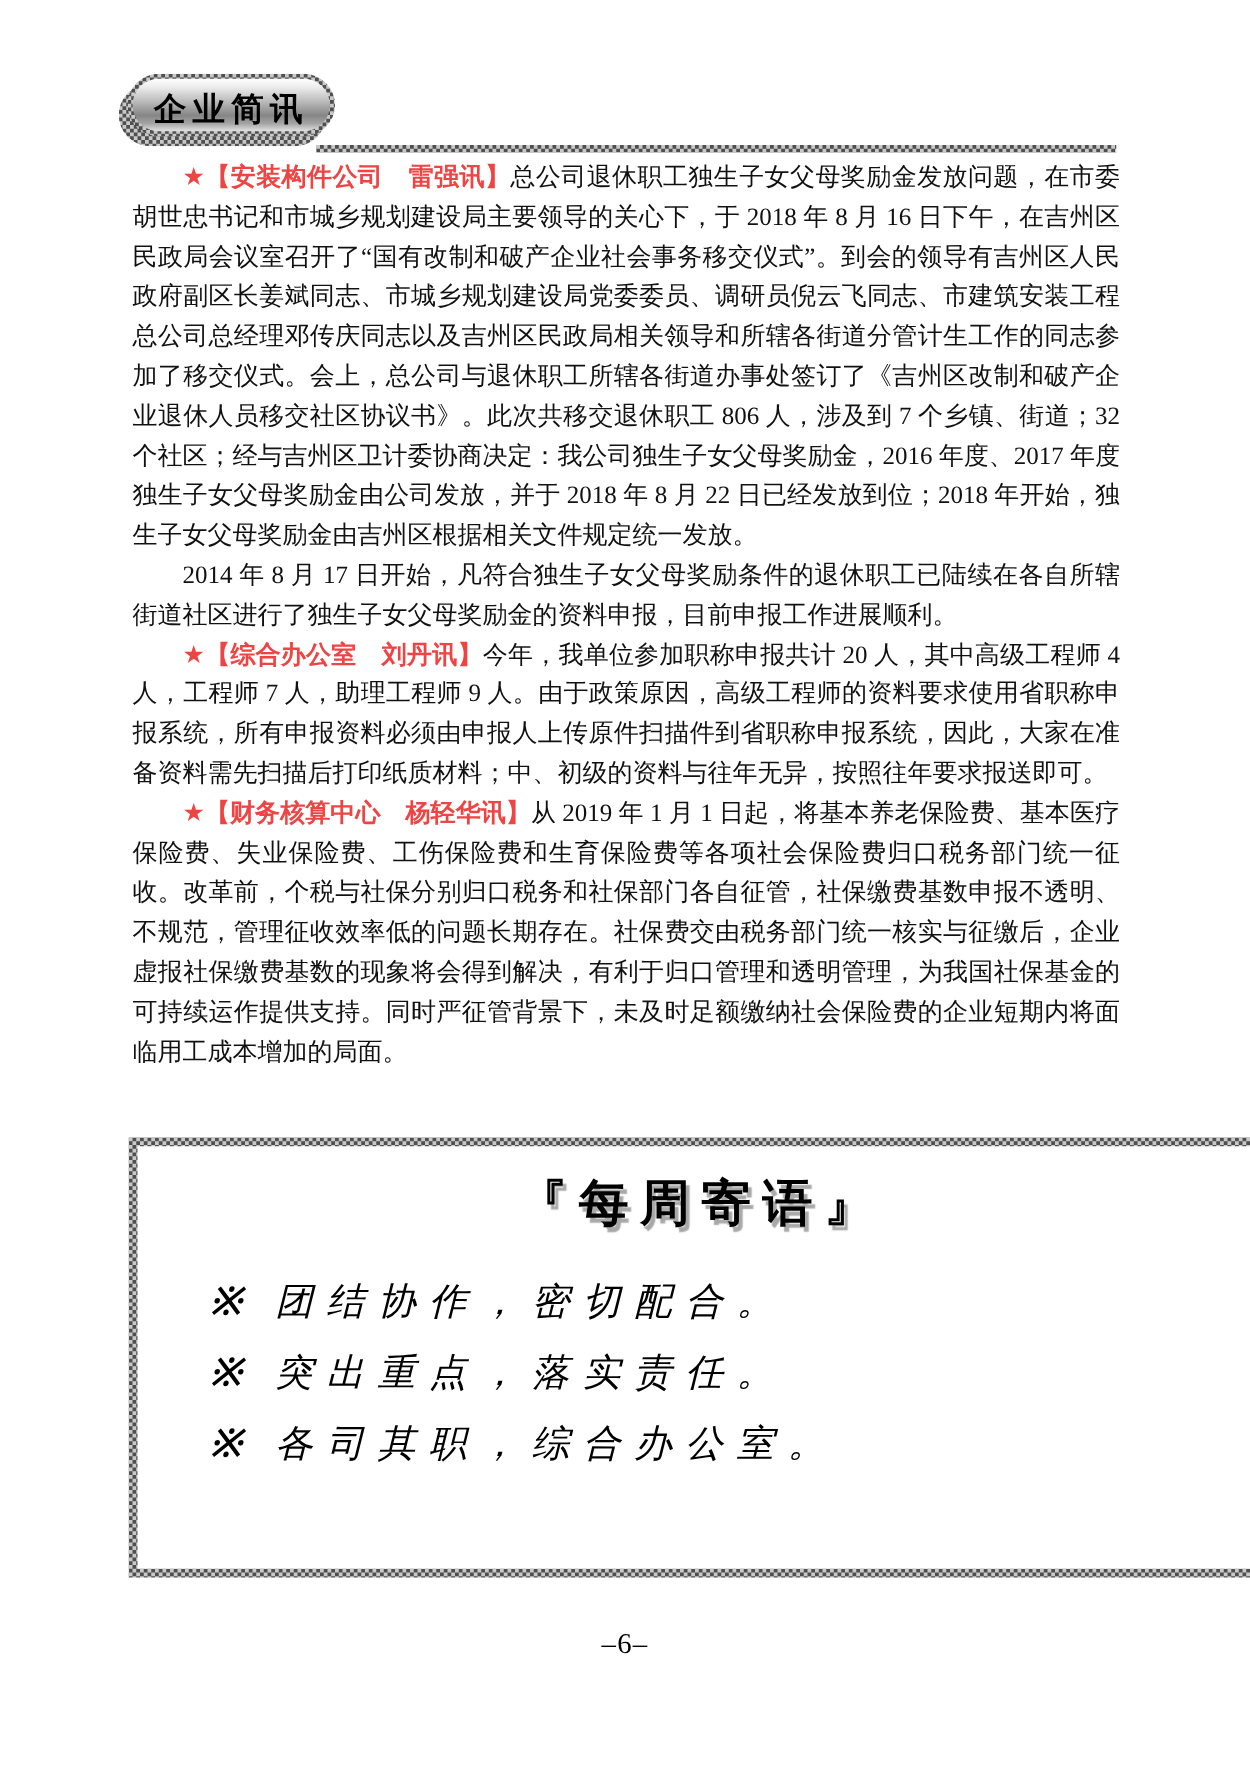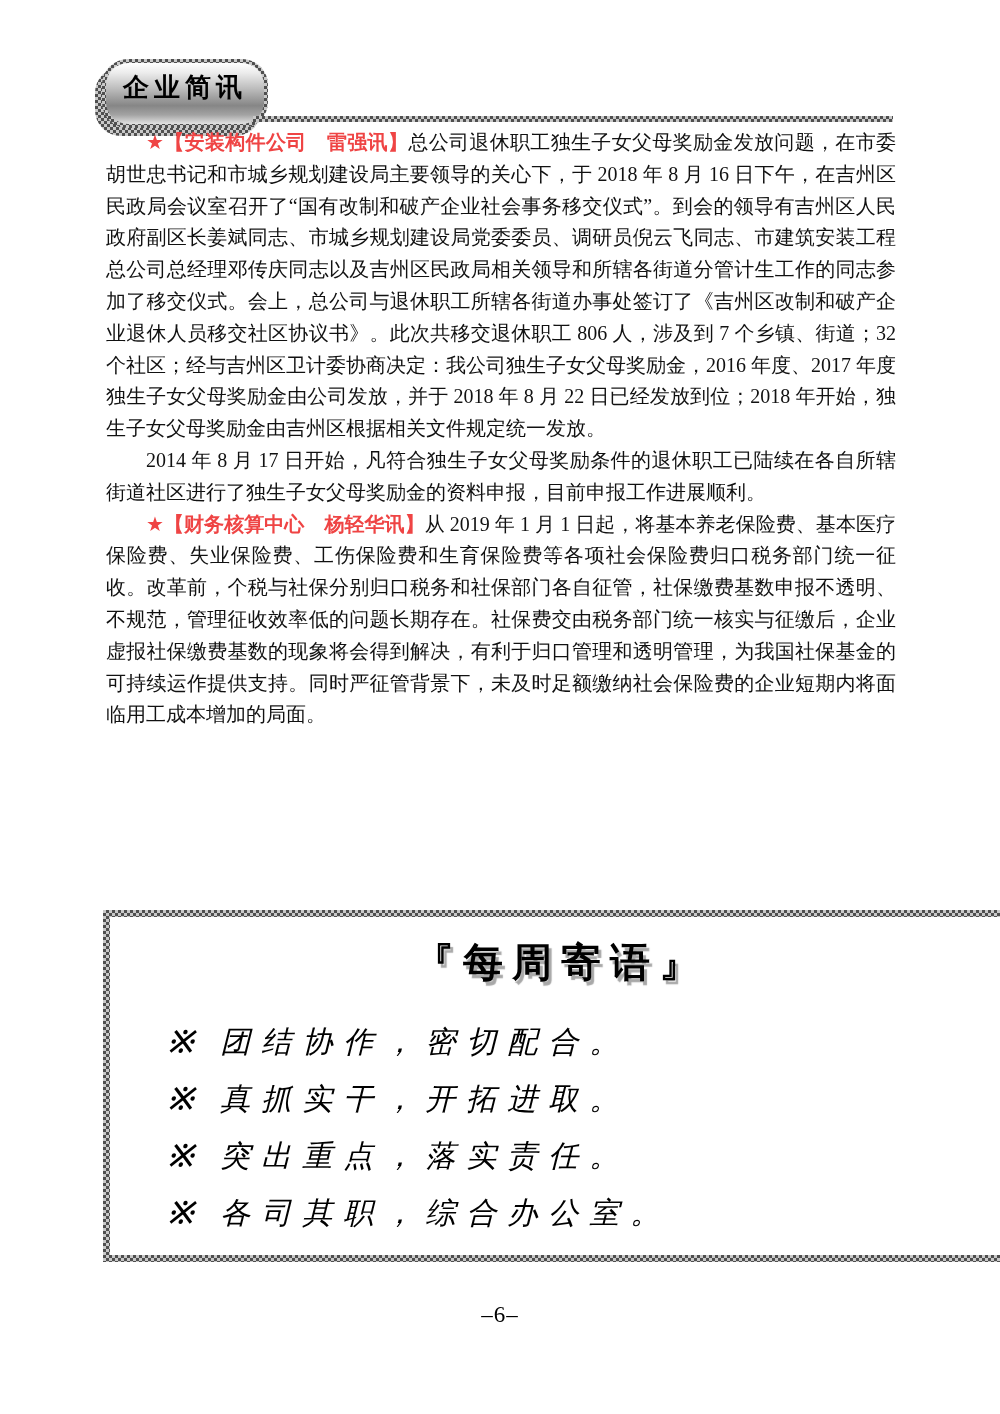--- a/index.html
+++ b/index.html
@@ -24,21 +24,21 @@
     border-radius:26px;
   }
   .badge-ring{
     position:relative;
     border-radius:26px;
     padding:4px;
   }
   .badge-face{
     border-radius:22px;
     background:linear-gradient(180deg,#ffffff 0%,#ececec 16%,#bdbdbd 42%,#868686 70%,#a3a3a3 85%,#e2e2e2 100%);
-    padding:11px 17px 24px;
+    padding:11px 17px 5px;
     font-family:"Liberation Sans","DejaVu Sans",sans-serif;
     font-weight:700;
     font-size:26px;
     line-height:1;
     letter-spacing:5px;
     color:#000;
     white-space:nowrap;
   }
   .header-rule{
     position:absolute;left:253px;top:116px;
@@ -112,29 +112,29 @@
     <div class="badge-shadow checker"></div>
     <div class="badge-ring checker">
       <div class="badge-face">企业简讯</div>
     </div>
   </div>
   <div class="header-rule checker"></div>
 
   <div class="articles">
     <p><span class="art-head"><span>★</span><span>【安装构件公司　雷强讯】</span></span><span>总公司退休职工独生子女父母奖励金发放问题，在市委胡世忠书记和市城乡规划建设局主要领导的关心下，于 2018 年 8 月 16 日下午，在吉州区民政局会议室召开了“国有改制和破产企业社会事务移交仪式”。到会的领导有吉州区人民政府副区长姜斌同志、市城乡规划建设局党委委员、调研员倪云飞同志、市建筑安装工程总公司总经理邓传庆同志以及吉州区民政局相关领导和所辖各街道分管计生工作的同志参加了移交仪式。会上，总公司与退休职工所辖各街道办事处签订了《吉州区改制和破产企业退休人员移交社区协议书》。此次共移交退休职工 806 人，涉及到 7 个乡镇、街道；32 个社区；经与吉州区卫计委协商决定：我公司独生子女父母奖励金，2016 年度、2017 年度独生子女父母奖励金由公司发放，并于 2018 年 8 月 22 日已经发放到位；2018 年开始，独生子女父母奖励金由吉州区根据相关文件规定统一发放。</span></p>
     <p><span>2014 年 8 月 17 日开始，凡符合独生子女父母奖励条件的退休职工已陆续在各自所辖街道社区进行了独生子女父母奖励金的资料申报，目前申报工作进展顺利。</span></p>
+    <p><span class="art-head"><span>★</span><span>【综合办公室　刘丹讯】</span></span><span>今年，我单位参加职称申报共计 20 人，其中高级工程师 4 人，工程师 7 人，助理工程师 9 人。由于政策原因，高级工程师的资料要求使用省职称申报系统，所有申报资料必须由申报人上传原件扫描件到省职称申报系统，因此，大家在准备资料需先扫描后打印纸质材料；中、初级的资料与往年无异，按照往年要求报送即可。</span></p>
     <p><span class="art-head"><span>★</span><span>【财务核算中心　杨轻华讯】</span></span><span>从 2019 年 1 月 1 日起，将基本养老保险费、基本医疗保险费、失业保险费、工伤保险费和生育保险费等各项社会保险费归口税务部门统一征收。改革前，个税与社保分别归口税务和社保部门各自征管，社保缴费基数申报不透明、不规范，管理征收效率低的问题长期存在。社保费交由税务部门统一核实与征缴后，企业虚报社保缴费基数的现象将会得到解决，有利于归口管理和透明管理，为我国社保基金的可持续运作提供支持。同时严征管背景下，未及时足额缴纳社会保险费的企业短期内将面临用工成本增加的局面。</span></p>
   </div>
 
   <div class="weekly-box checker">
     <div class="weekly-inner">
       <div class="weekly-title">『每周寄语』</div>
       <div class="weekly-items">
         <div class="weekly-item"><span class="bullet">※</span><span>团结协作，密切配合。</span></div>
-        <div class="weekly-item"><span class="bullet">※</span><span>真抓实干，开拓进取。</span></div>
         <div class="weekly-item"><span class="bullet">※</span><span>突出重点，落实责任。</span></div>
         <div class="weekly-item"><span class="bullet">※</span><span>各司其职，综合办公室。</span></div>
       </div>
     </div>
   </div>
 
   <div class="page-number">–6–</div>
 
 </div>
 

